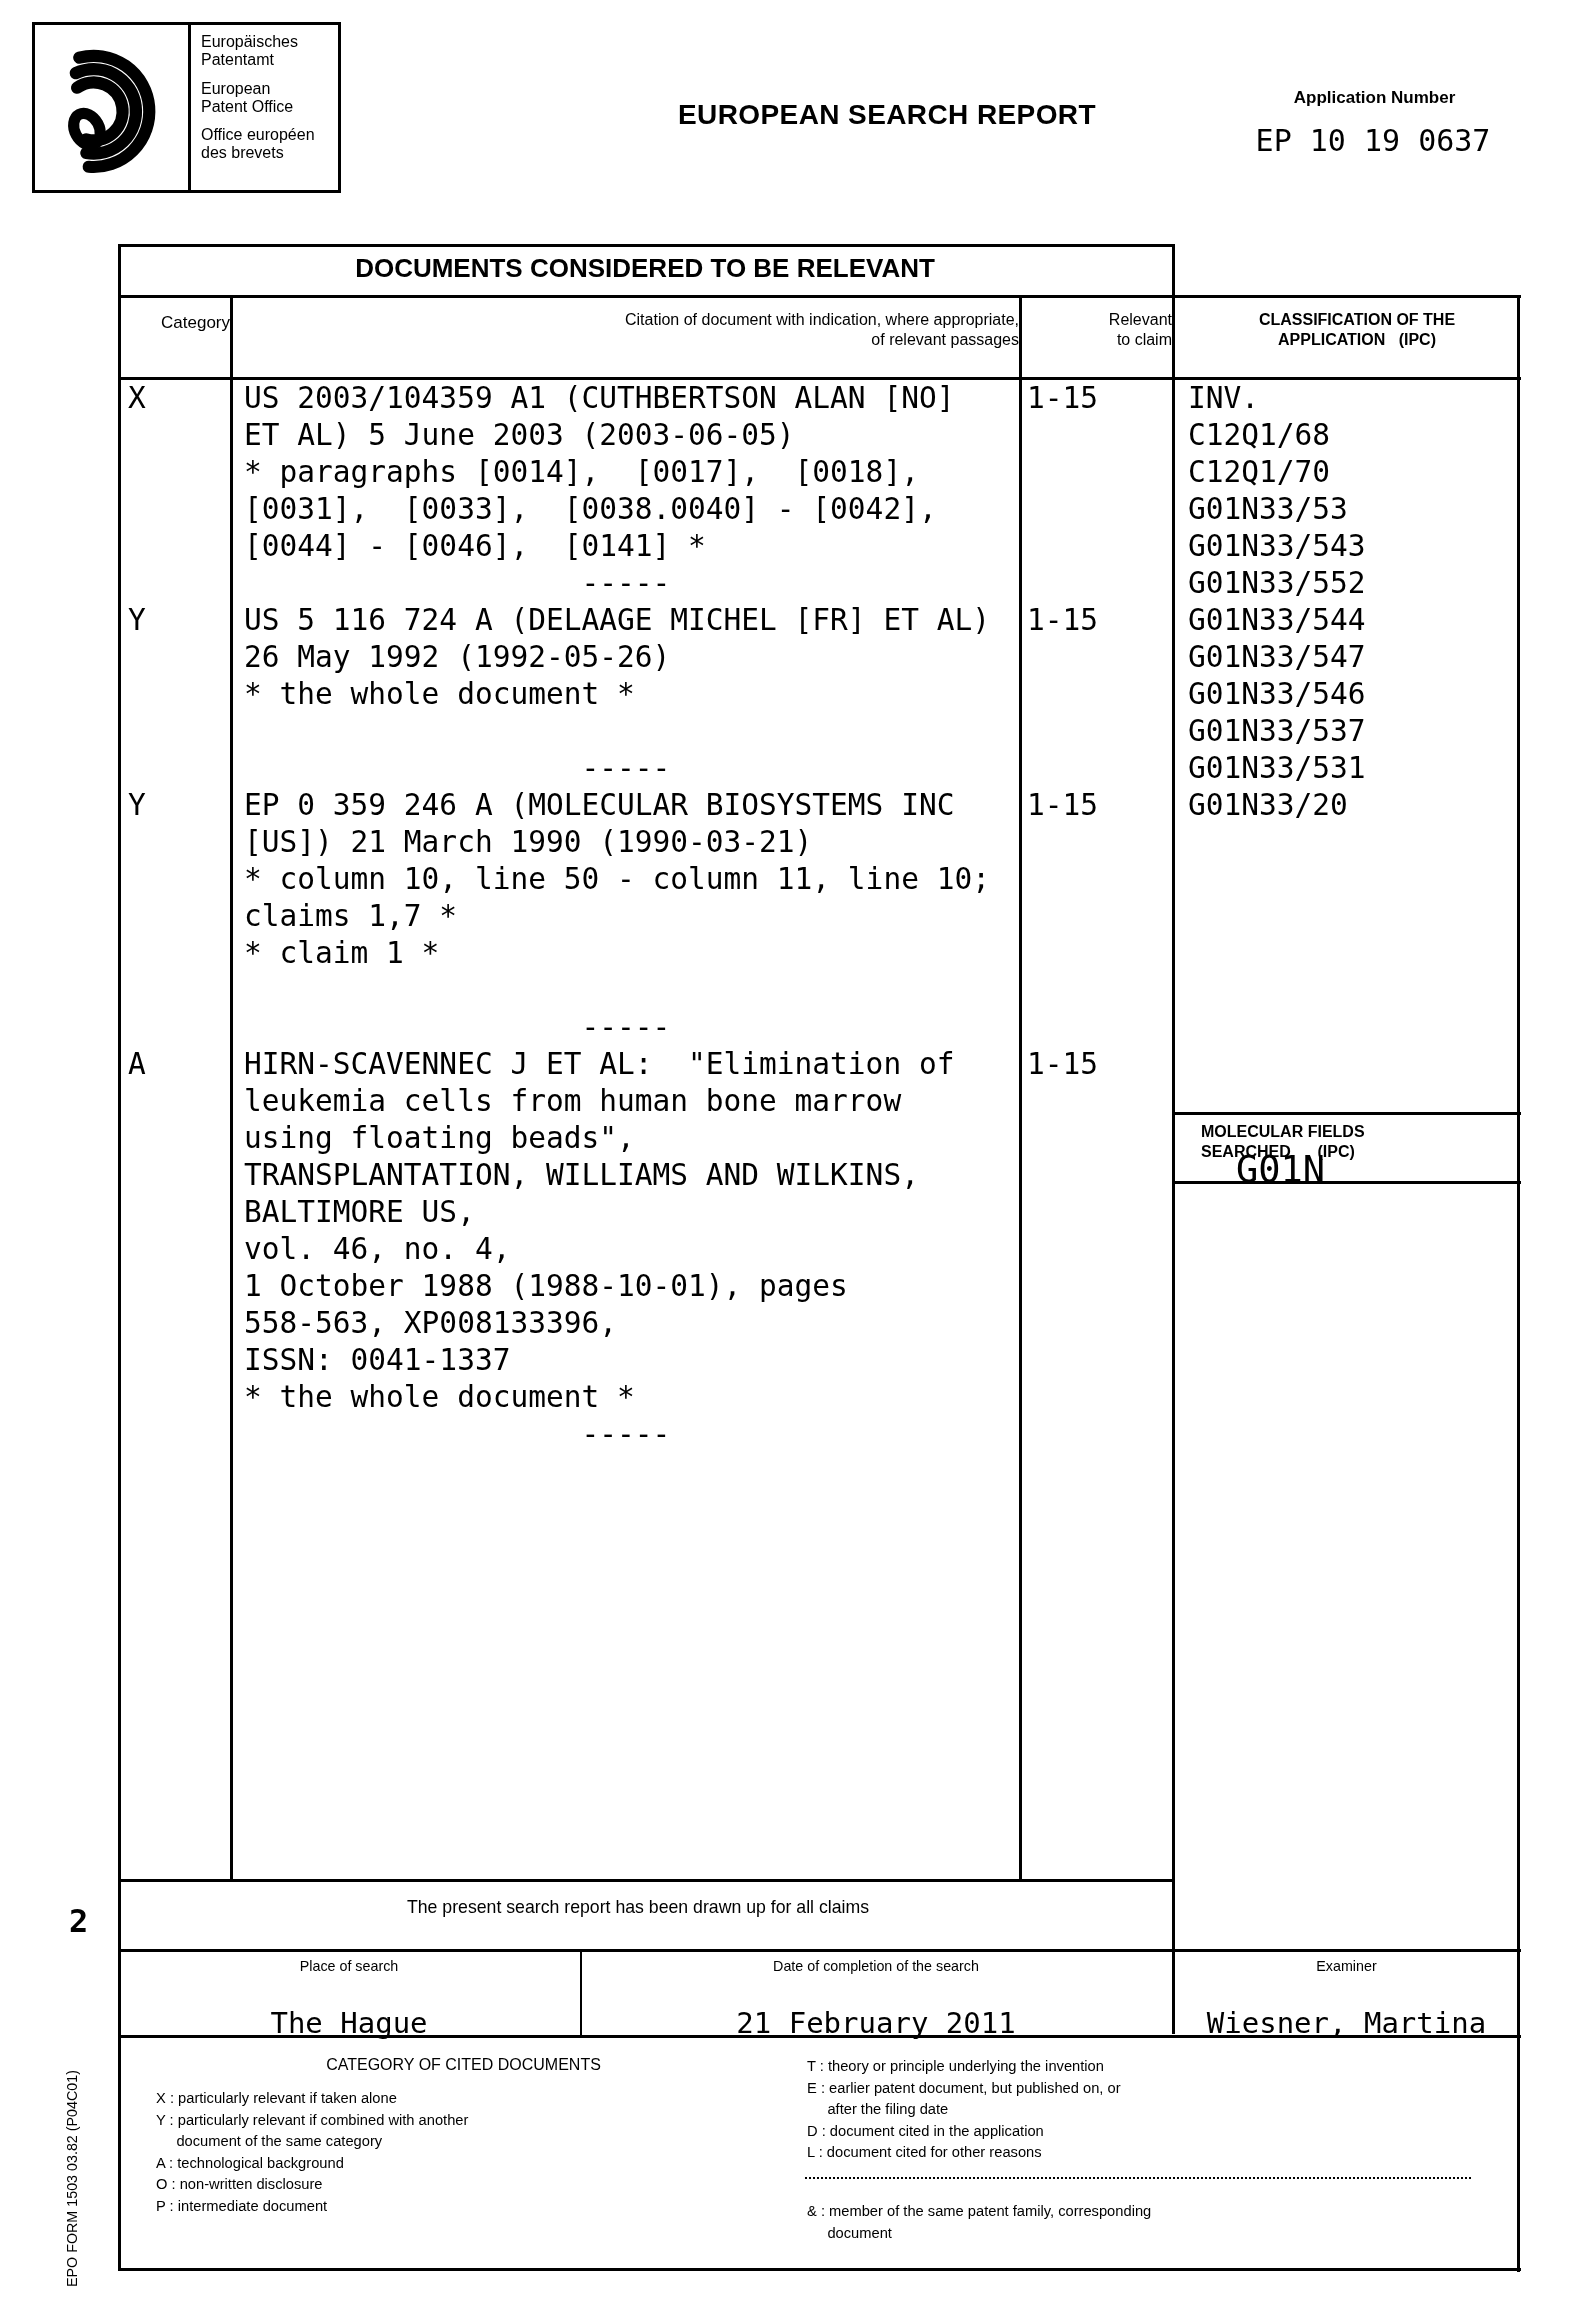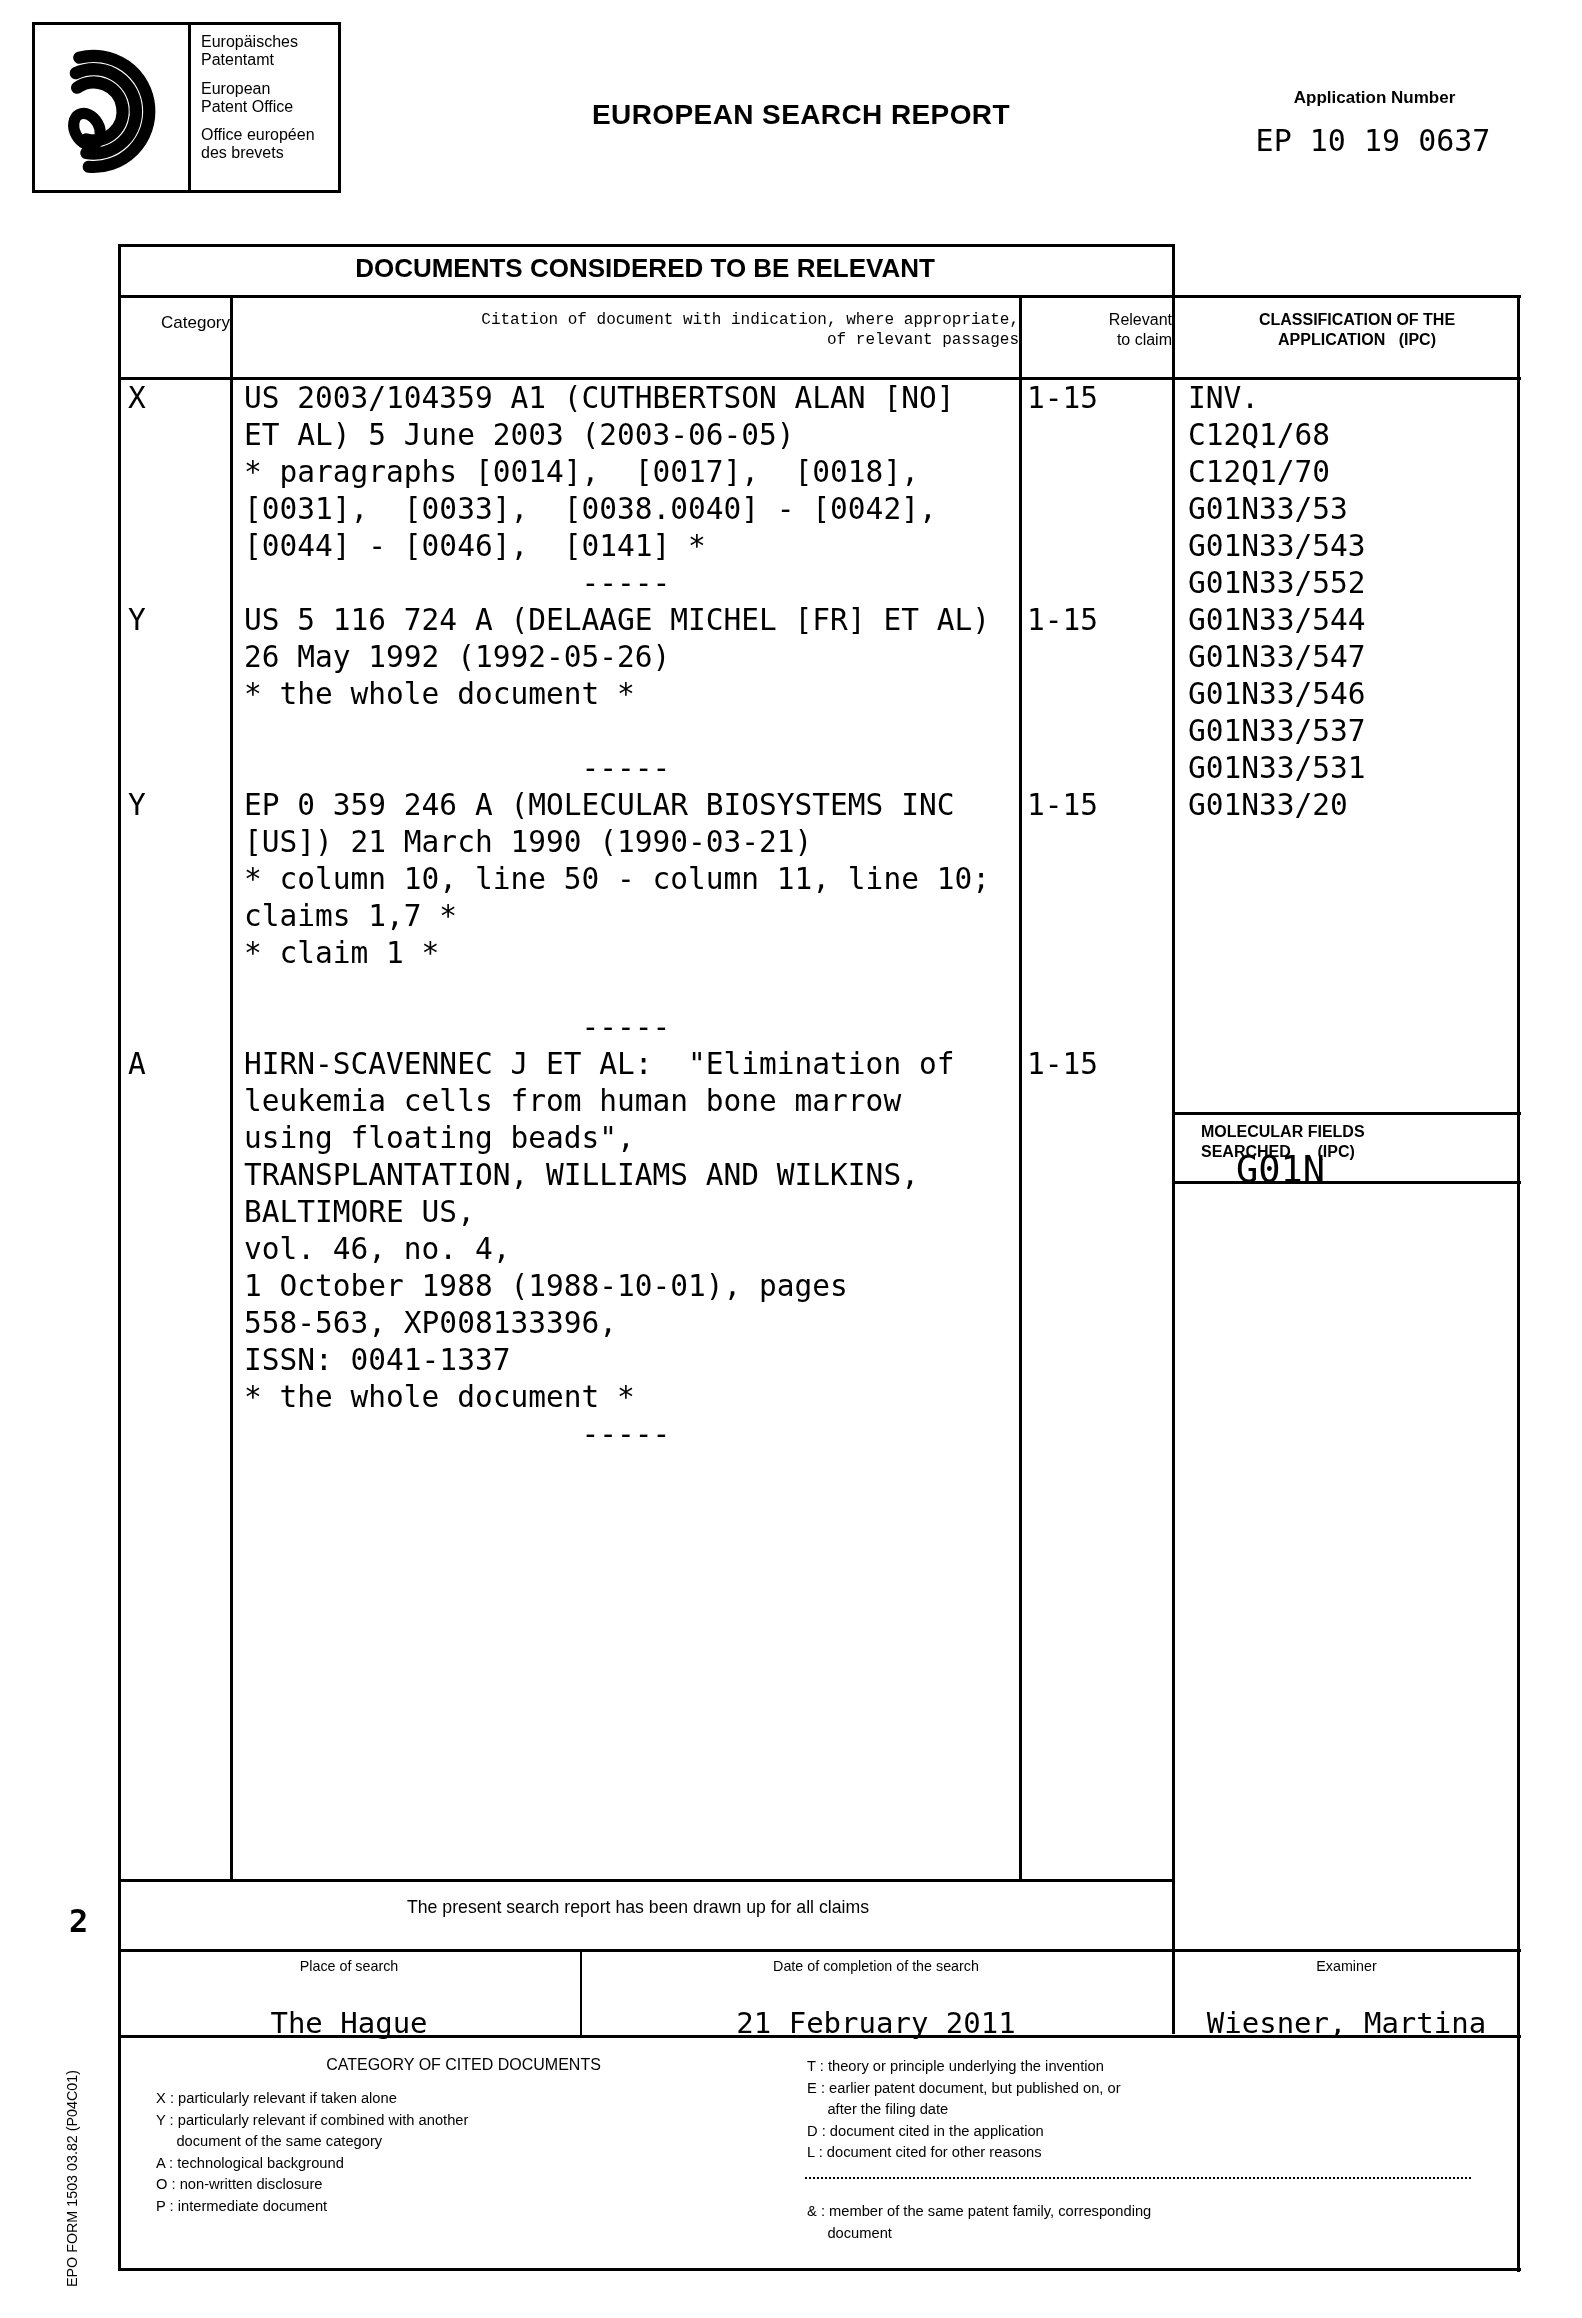--- a/index.html
+++ b/index.html
@@ -13,29 +13,29 @@
   .mono{font-family:"DejaVu Sans Mono",monospace;}
   .pre{white-space:pre;}
   .hline{position:absolute;background:#000;}
   .vline{position:absolute;background:#000;}
 
   
   .logo-box{left:32px;top:22px;width:303px;height:165px;border:3.4px solid #000;display:flex;}
   .logo-glyph-cell{width:153px;height:100%;border-right:3.4px solid #000;display:flex;align-items:center;justify-content:center;}
   .logo-text-cell{flex:1;padding:8.4px 0 0 10px;}
   .logo-group{font-weight:normal;font-size:16px;line-height:17.7px;white-space:pre;margin-bottom:11px;}
-  .report-title{left:506px;top:99px;width:590px;text-align:center;font-size:28px;font-weight:bold;letter-spacing:0.4px;}
+  .report-title{left:506px;top:99px;width:590px;text-align:right;font-size:28px;font-weight:bold;letter-spacing:0.4px;}
   .appnum-label{left:1248px;top:88px;width:253px;text-align:center;font-size:17px;font-weight:bold;}
   .appnum-value{left:1230px;top:123px;width:286px;text-align:center;font-size:30px;}
 
   
   .docs-title{left:118px;top:253px;width:1054px;text-align:center;font-size:26px;font-weight:bold;}
   .col-hdr{font-size:16px;line-height:20px;text-align:right;white-space:pre-line;}
   .hdr-category{left:118px;top:313px;width:112px;font-size:17px;}
-  .hdr-citation{left:230px;top:310px;width:789px;font-family:Liberation Mono, monospace;}
+  .hdr-citation{left:230px;top:310px;width:789px;}
   .hdr-relevant{left:1019px;top:310px;width:153px;}
   .hdr-class{left:1201px;top:310px;width:312px;text-align:center;font-weight:bold;white-space:pre;}
   .body-mono{font-size:29.5px;line-height:37px;}
   .cat-col{left:128px;top:380px;}
   .cit-col{left:244px;top:380px;}
   .rel-col{left:1027px;top:380px;}
   .class-col{left:1188px;top:380px;}
   .techfields-label{left:1201px;top:1122px;font-size:16px;line-height:20px;font-weight:bold;white-space:pre;}
   .techfields-value{left:1188px;top:1148px;font-size:37px;margin-left:48px;}
   .drawnup-text{left:111px;top:1897px;width:1054px;text-align:center;font-size:17.7px;}

